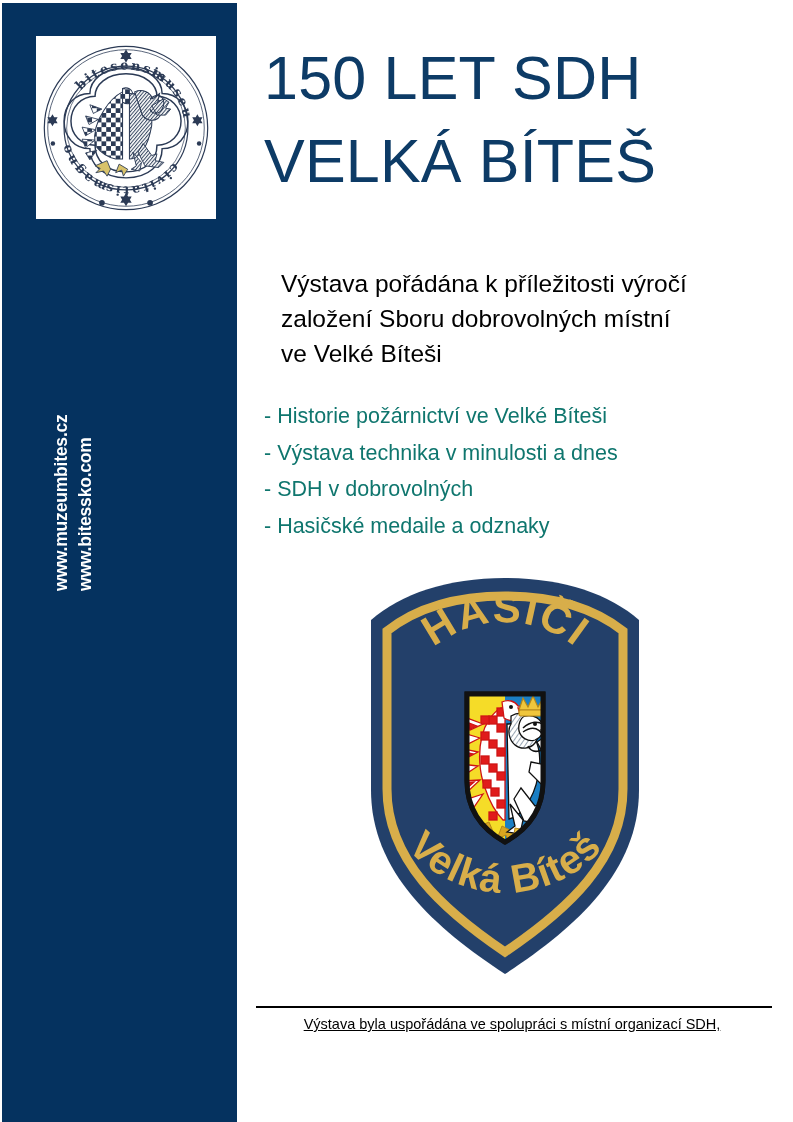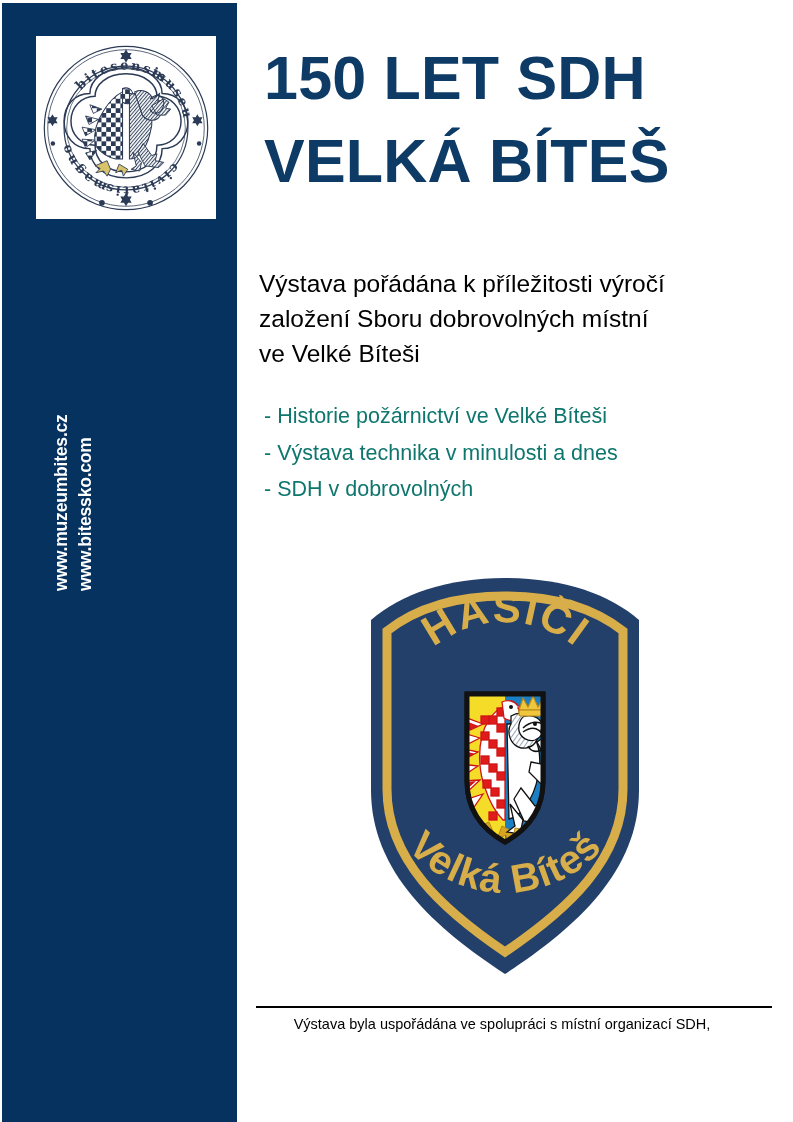--- a/index.html
+++ b/index.html
@@ -89,29 +89,29 @@
     height: 1122px;
   }
 
   .headline {
     position: absolute;
     left: 27px;
     top: 37px;
     width: 522px;
     color: #0d3b66;
     font-size: 61px;
-    font-weight: bold;
+    font-weight: normal;
     line-height: 1.36;
     letter-spacing: 0.2px;
   }
   .headline div { white-space: nowrap; }
 
   .intro {
     position: absolute;
-    left: 22px;
+    left: 44px;
     top: 267px;
     width: 500px;
     color: #000000;
     font-size: 24.5px;
     line-height: 1.42;
   }
   .intro div { white-space: nowrap; }
 
   .topics {
     position: absolute;
@@ -141,27 +141,28 @@
   .footer-rule {
     position: absolute;
     left: 19px;
     top: 1006px;
     width: 516px;
     height: 0;
     border-top: 2px solid #000000;
   }
   .footer-text {
     position: absolute;
-    left: 2px;
+    left: 12px;
     top: 1014px;
     width: 526px;
     color: #000000;
     font-size: 14.5px;
     line-height: 1.44;
     text-align: center;
+    text-decoration: underline;
   }
   .footer-text div { white-space: nowrap; }
 </style>
 </head>
 <body>
 
 <div id="poster">
 
   <div class="sidebar">
 
@@ -286,20 +287,21 @@
     <div class="intro">
       <div>Výstava pořádána k příležitosti výročí</div>
       <div>založení Sboru dobrovolných místní</div>
       <div>ve Velké Bíteši</div>
     </div>
 
     <div class="topics">
       <div class="topic">- Historie požárnictví ve Velké Bíteši</div>
       <div class="topic">- Výstava technika v minulosti a dnes</div>
       <div class="topic">- SDH v dobrovolných</div>
+      <div class="topic">- Hasičské medaile a odznaky</div>
     </div>
 
     <div class="badge-wrap">
       <span>
         <svg width="300" height="402" viewBox="0 0 300 402" aria-hidden="true">
           <defs>
             <path id="hasiciArc" d="M 52 104 A 112 112 0 0 1 248 104" fill="none"></path>
             <path id="velkaArc" d="M 44 262 A 130 130 0 0 0 256 262" fill="none"></path>
             <clipPath id="armsClip">
               <path d="M112 118 L188 118 L188 205

